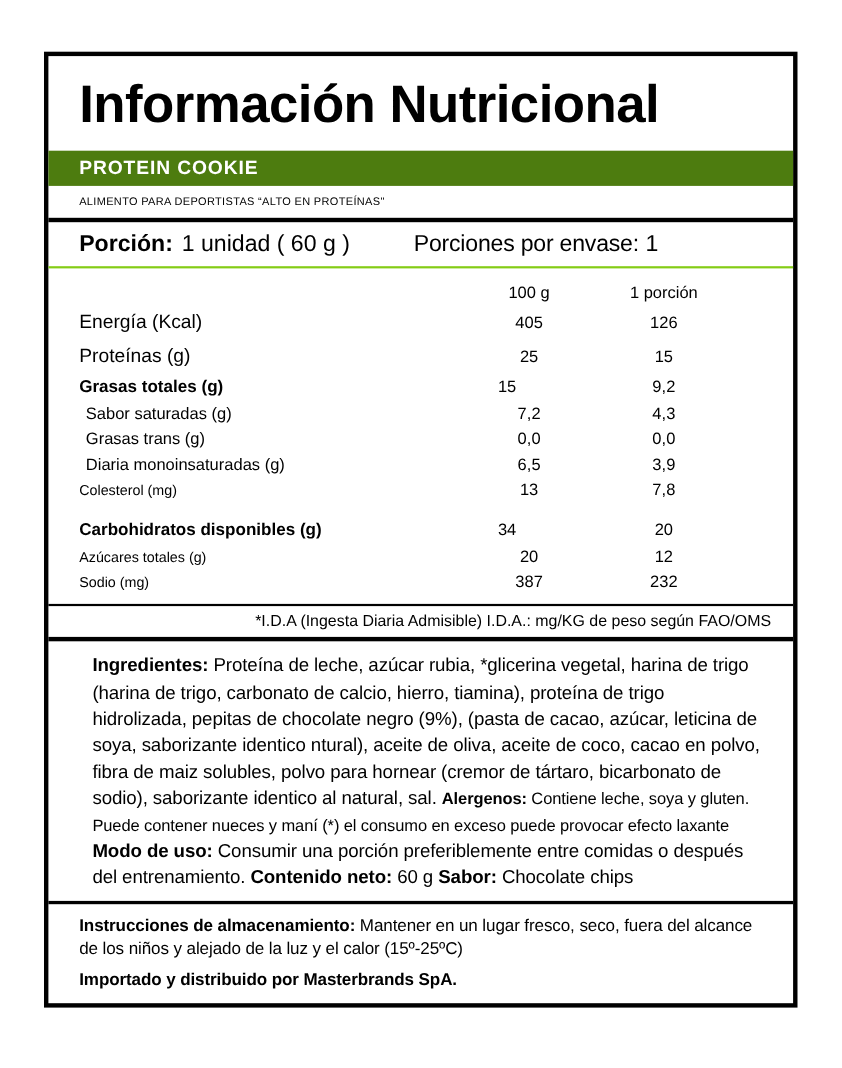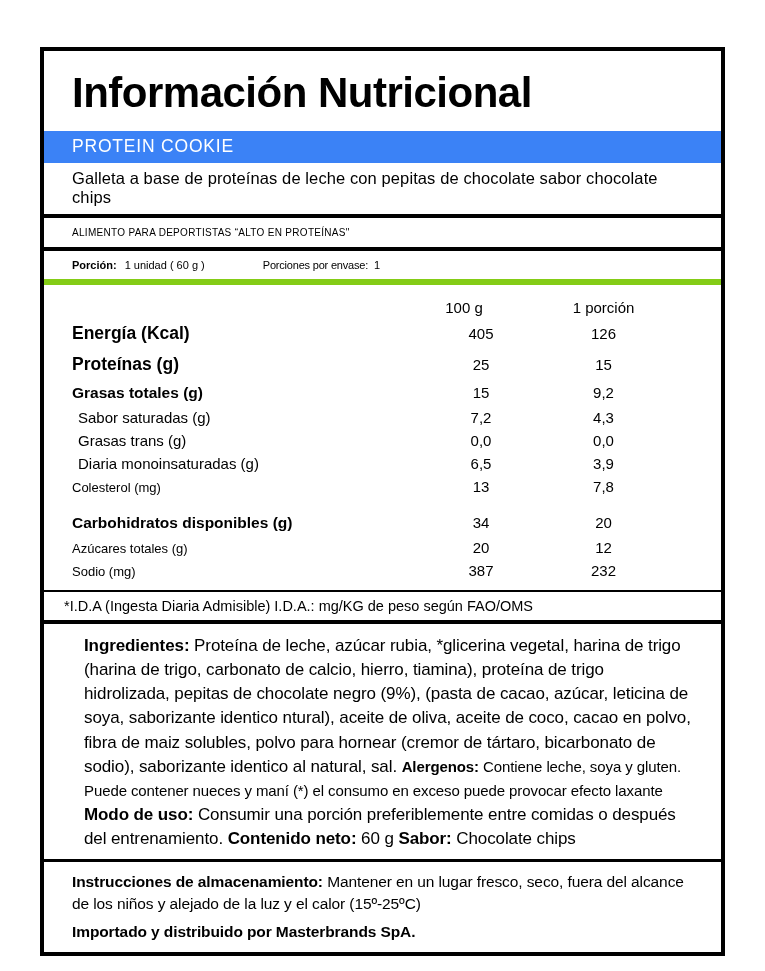--- a/index.html
+++ b/index.html
@@ -1,43 +1,43 @@
 <!DOCTYPE html>
 <html><head>
 <meta charset="utf-8">
 <style>
   html,body{margin:0;padding:0;background:#ffffff;}
   body{font-family:"Liberation Sans",sans-serif;color:#000;-webkit-font-smoothing:antialiased;}
   .page{width:765px;min-height:971px;background:#fff;box-sizing:border-box;padding:47px 40px 40px;}
   .panel{width:685px;box-sizing:border-box;border:4px solid #000;background:#fff;}
 
-  .title{font-size:42px;font-weight:bold;letter-spacing:-0.5px;padding:20px 28px 16px;line-height:1.05;}
-  .bar{background:#3b82f6;color:#fff;font-weight:normal;font-size:17.5px;letter-spacing:0.8px;padding:5px 28px 6px;}
+  .title{font-size:48px;font-weight:bold;letter-spacing:-0.5px;padding:20px 28px 16px;line-height:1.05;}
+  .bar{background:#4d7c0f;color:#fff;font-weight:bold;font-size:17.5px;letter-spacing:0.8px;padding:5px 28px 6px;}
   .desc{font-size:16.5px;padding:6px 28px 7px;border-bottom:4px solid #000;letter-spacing:0.1px;}
   .claim{font-size:10px;font-weight:normal;letter-spacing:0.3px;padding:9px 28px;border-bottom:4px solid #000;}
-  .portion{font-size:11px;padding:8px 28px;border-bottom:6px solid #84cc16;display:flex;align-items:baseline;}
+  .portion{font-size:21px;padding:8px 28px;border-bottom:2px solid #84cc16;display:flex;align-items:baseline;}
   .portion .b{font-weight:bold;}
   .portion .serv{margin-left:58px;font-weight:normal;letter-spacing:-0.2px;}
   .portion .val{margin-left:8px;}
 
   .tablewrap{padding:8px 0 8px;}
   .trow{display:grid;grid-template-columns:1fr 110px 135px;padding:3px 50px 3px 28px;align-items:baseline;}
-  .thead{font-size:15.5px;padding-top:6px;padding-bottom:2px;gap:17px;}
+  .thead{font-size:15.5px;padding-top:6px;padding-bottom:2px;}
   .tval{text-align:center;font-size:15px;}
-  .big .tname{font-size:17.5px;font-weight:bold;}
+  .big .tname{font-size:17.5px;font-weight:normal;}
   .big{padding-top:5px;padding-bottom:5px;}
   .boldrow .tname{font-size:15.5px;font-weight:bold;}
-  .boldrow{padding-top:4px;padding-bottom:4px;}
+  .boldrow{padding-top:4px;padding-bottom:4px;gap:20px;}
   .subrow .tname{font-size:15px;padding-left:6px;}
   .subrow{padding-top:3px;padding-bottom:3px;}
   .normalrow .tname{font-size:13px;}
   .normalrow{padding-top:3px;padding-bottom:3px;}
   .gaprow{margin-top:12px;}
 
-  .footnote{border-top:2px solid #000;border-bottom:4px solid #000;text-align:left;font-size:14.5px;padding:6px 20px;}
+  .footnote{border-top:2px solid #000;border-bottom:4px solid #000;text-align:right;font-size:14.5px;padding:6px 20px;}
 
   .bodyblock{padding:10px 28px 8px;font-size:17px;line-height:1.42;letter-spacing:-0.1px;margin-left:12px;}
   .bodyblock .b{font-weight:bold;}
   .small{font-size:15px;}
   .usage{margin-top:2px;}
 
   .storage{border-top:3px solid #000;padding:9px 28px 10px;font-size:15.5px;line-height:1.38;letter-spacing:-0.1px;}
   .storage .b{font-weight:bold;}
   .storage p{margin:0;}
   .storage .importer{margin-top:7px;font-weight:bold;}
@@ -47,21 +47,20 @@
 
 <div class="page">
   <div class="panel">
 
     <div class="title">Información Nutricional</div>
 
     <div class="bar">
       <span>PROTEIN COOKIE</span>
     </div>
 
-    <div class="desc">Galleta a base de proteínas de leche con pepitas de chocolate sabor chocolate chips</div>
 
     <div class="claim">ALIMENTO PARA DEPORTISTAS “ALTO EN PROTEÍNAS"</div>
 
     <div class="portion">
       <span class="b">Porción:</span>
       <span class="val">1 unidad  ( 60 g )</span>
       <span class="serv">Porciones por envase:</span>
       <span class="serv" style="margin-left:6px;">1</span>
     </div>
 

